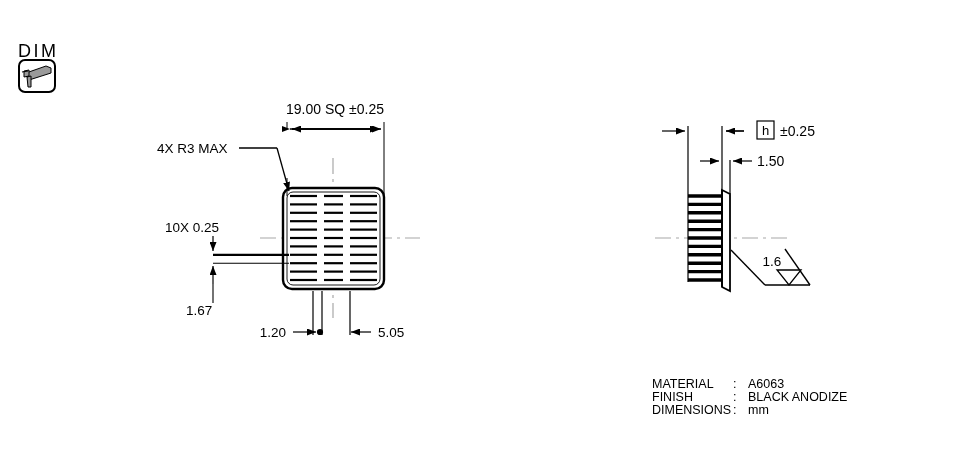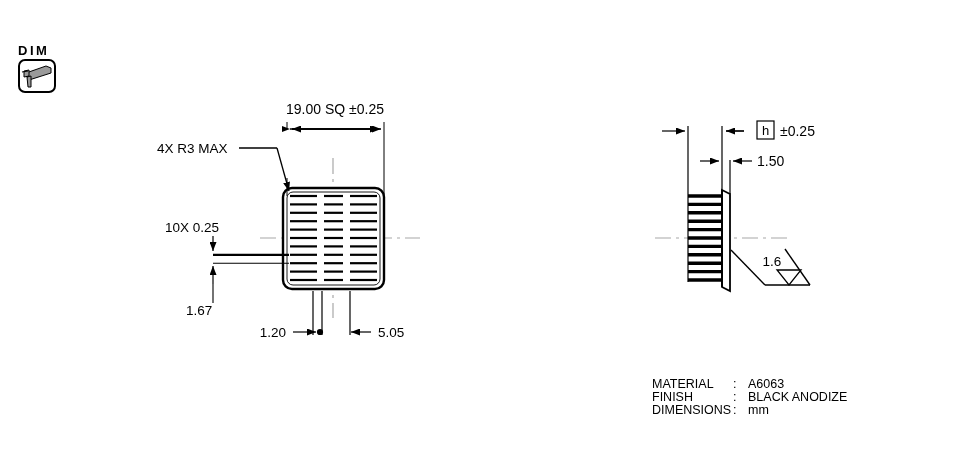--- a/index.html
+++ b/index.html
@@ -4,21 +4,21 @@
 <style>
   html,body{margin:0;padding:0;background:#ffffff;}
   body{width:970px;height:457px;overflow:hidden;
        font-family:"Liberation Sans", sans-serif;color:#000;}
   #stage{position:relative;width:970px;height:457px;}
   svg{display:block;}
   text{font-family:"Liberation Sans", sans-serif;fill:#000;}
 
   
   #dim-widget{position:absolute;left:18px;top:44px;width:46px;height:52px;}
-  #dim-label{font-size:13px;font-weight:bold;letter-spacing:2.5px;
+  #dim-label{font-size:18px;font-weight:normal;letter-spacing:2.5px;
              line-height:14px;height:15px;}
   #dim-btn{width:38px;height:34px;border:2px solid #000;border-radius:7px;
            background:#fff;box-sizing:border-box;position:relative;overflow:hidden;}
 </style>
 </head>
 <body>
 
 <div id="stage">
 
   <div id="dim-widget">

